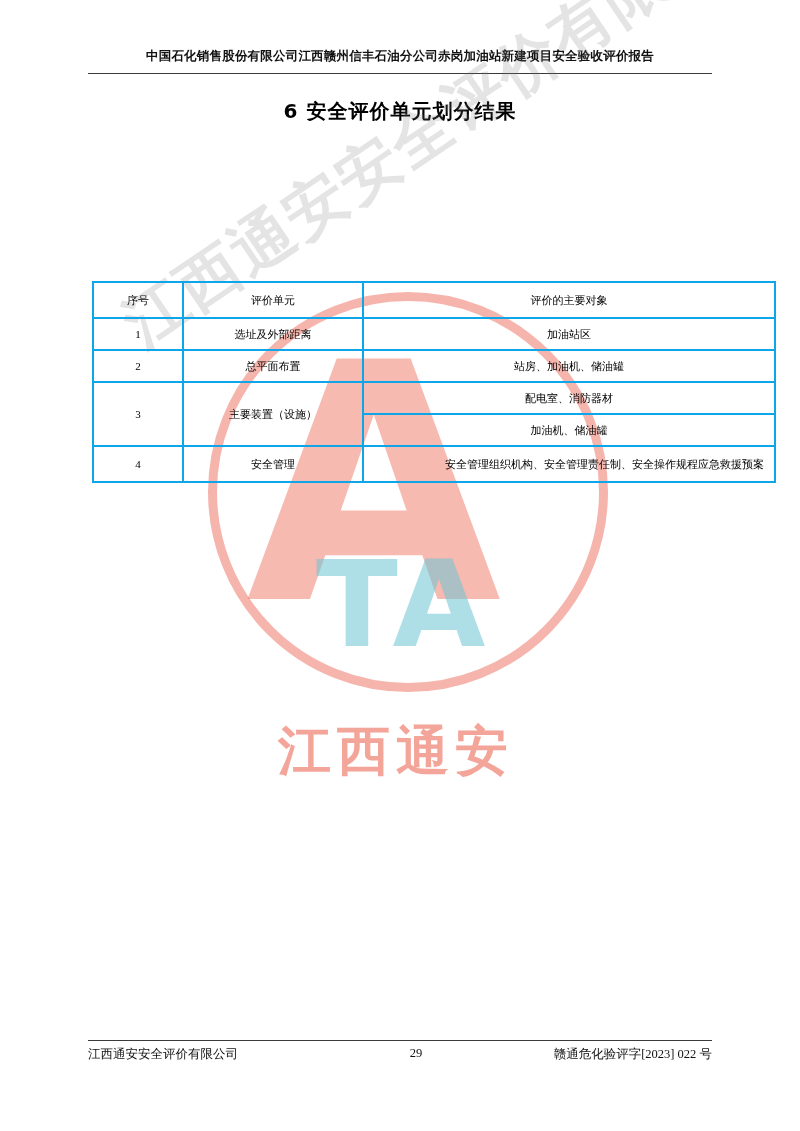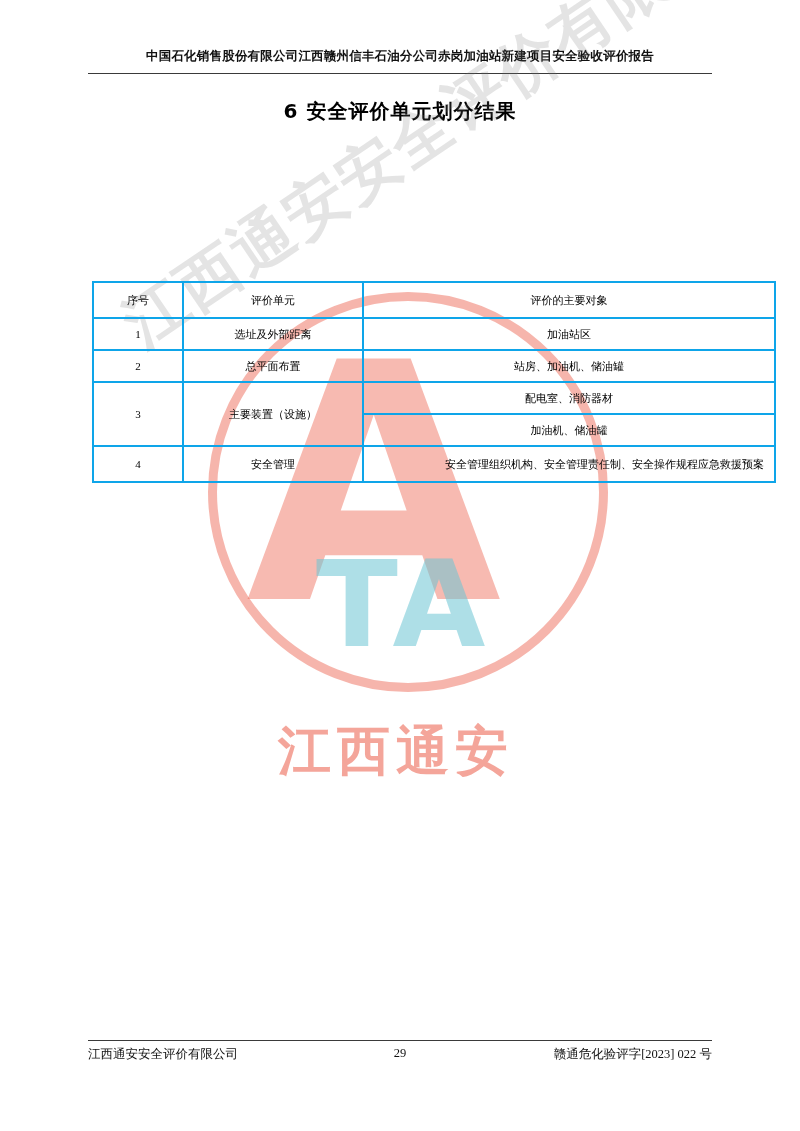--- a/index.html
+++ b/index.html
@@ -195,21 +195,21 @@
     font-size: 12.5px;
     color: #111;
   }
   .footer-left {
     position: absolute;
     left: 0;
     top: 0;
   }
   .footer-center {
     position: absolute;
-    left: 0;
+    left: 16px;
     top: 0;
     width: 624px;
     text-align: center;
     font-family: "Liberation Serif", "DejaVu Serif", serif;
   }
   .footer-right {
     position: absolute;
     right: 0;
     top: 0;
     text-align: center;

